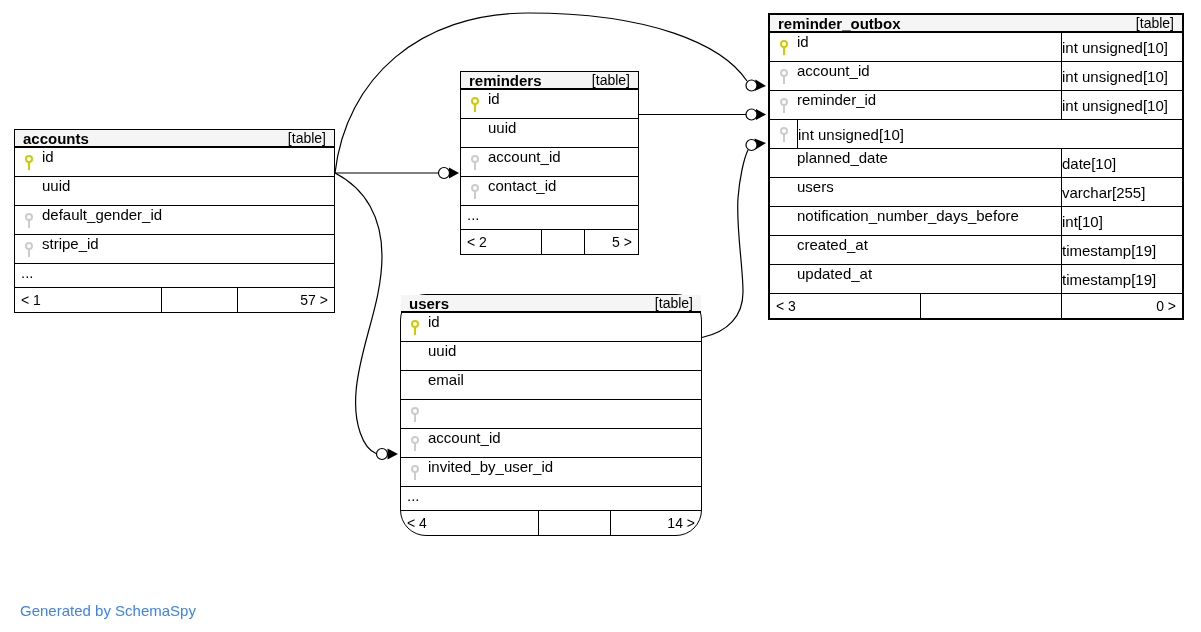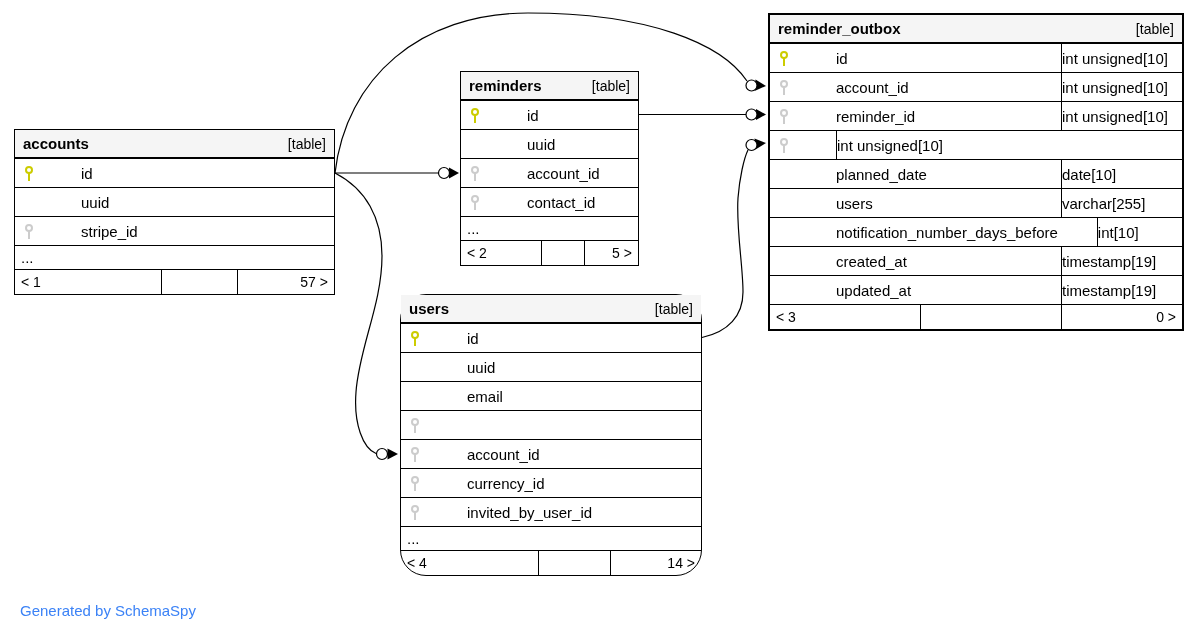--- a/index.html
+++ b/index.html
@@ -5,24 +5,24 @@
   html,body{margin:0;padding:0;}
   body{
     width:1201px;height:632px;position:relative;background:#ffffff;
     font-family:"Liberation Sans", sans-serif;color:#000;overflow:hidden;
     --pk:#cccc00;--fk:#cccccc;--hdr:#f5f5f5;--line:#000000;
   }
   svg.rel-layer{position:absolute;left:0;top:0;z-index:0;pointer-events:none;}
   .tbl{position:absolute;z-index:1;background:#fff;border:1px solid #000;box-sizing:border-box;}
   .tbl.focus{border-width:2px;}
   .hdr{display:flex;justify-content:space-between;align-items:center;background:var(--hdr);
-       border-bottom:2px solid #000;height:29px;padding:0 8px;box-sizing:border-box;gap:16px;}
+       border-bottom:2px solid #000;height:18px;padding:0 8px;box-sizing:border-box;gap:16px;}
   .tname{font-weight:bold;font-size:15px;white-space:nowrap;}
   .ttag{font-size:14px;white-space:nowrap;}
-  .row{display:flex;align-items:center;height:29px;border-bottom:1px solid #000;box-sizing:border-box;gap:39px;}
+  .row{display:flex;height:29px;border-bottom:1px solid #000;box-sizing:border-box;}
   .row.ellipsis{height:24px;padding-left:6px;}
   .keycell{width:27px;min-width:27px;display:flex;justify-content:center;align-items:center;}
   .key{position:relative;width:11px;height:17px;display:inline-block;}
   .key::before{content:"";position:absolute;top:1px;left:2px;width:4px;height:4px;
                border:2px solid currentColor;border-radius:50%;}
   .key::after{content:"";position:absolute;top:8px;left:4.5px;width:2.5px;height:8px;
               background:currentColor;box-shadow:2px 4px 0 -2px currentColor;}
   .key.pk{color:var(--pk);}
   .key.fk{color:var(--fk);}
   .cname{font-size:15px;white-space:nowrap;flex:1;}
@@ -82,20 +82,26 @@
     <span class="cname">id</span>
   </div>
   <div class="row">
     <span class="keycell"></span>
     <span class="cname">uuid</span>
   </div>
   <div class="row">
     <span class="keycell">
         <span class="key fk"></span>
       </span>
+    <span class="cname">default_gender_id</span>
+  </div>
+  <div class="row">
+    <span class="keycell">
+        <span class="key fk"></span>
+      </span>
     <span class="cname">stripe_id</span>
   </div>
   <div class="row ellipsis">
     <span class="cname">...</span>
   </div>
   <div class="foot">
     <span class="fc fl">&lt; 1</span>
     <span class="fc fm"></span>
     <span class="fc fr">57 &gt;</span>
   </div>
@@ -229,26 +235,20 @@
   <div class="row">
     <span class="keycell">
         <span class="key fk"></span>
       </span>
     <span class="cname">account_id</span>
   </div>
   <div class="row">
     <span class="keycell">
         <span class="key fk"></span>
       </span>
-    <span class="cname">currency_id</span>
-  </div>
-  <div class="row">
-    <span class="keycell">
-        <span class="key fk"></span>
-      </span>
     <span class="cname">invited_by_user_id</span>
   </div>
   <div class="row ellipsis">
     <span class="cname">...</span>
   </div>
   <div class="foot">
     <span class="fc fl">&lt; 4</span>
     <span class="fc fm"></span>
     <span class="fc fr">14 &gt;</span>
   </div>

